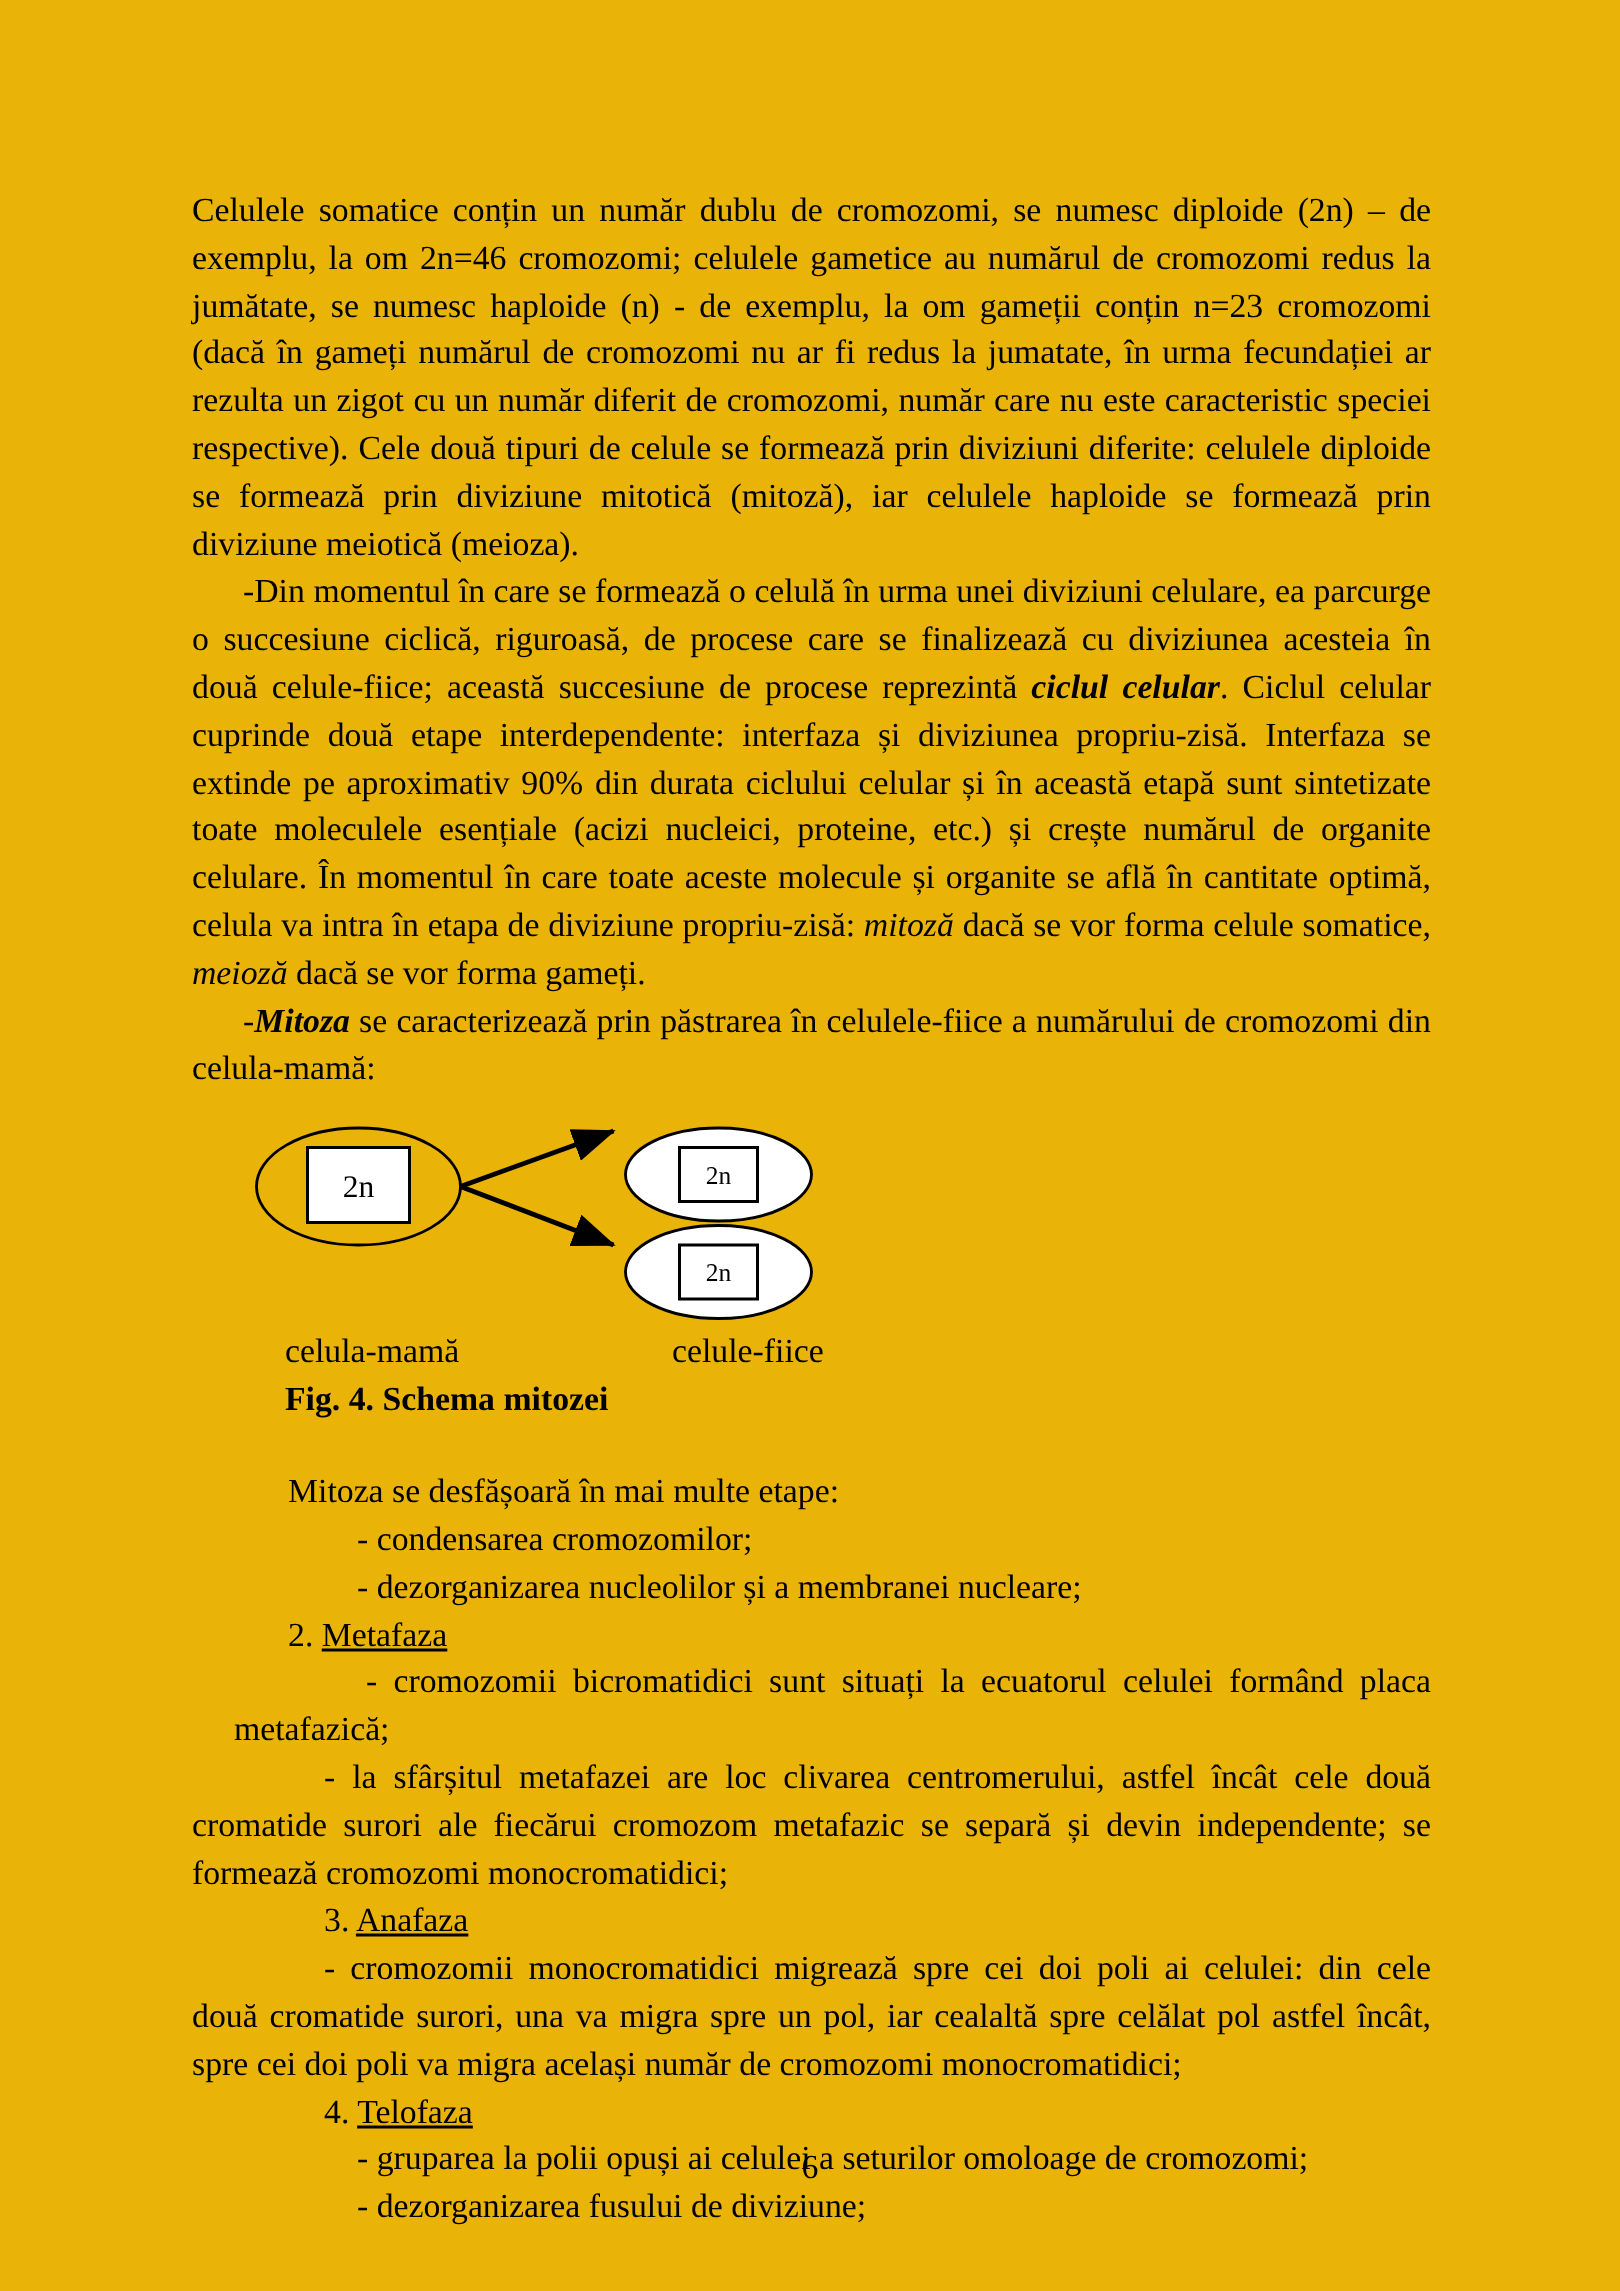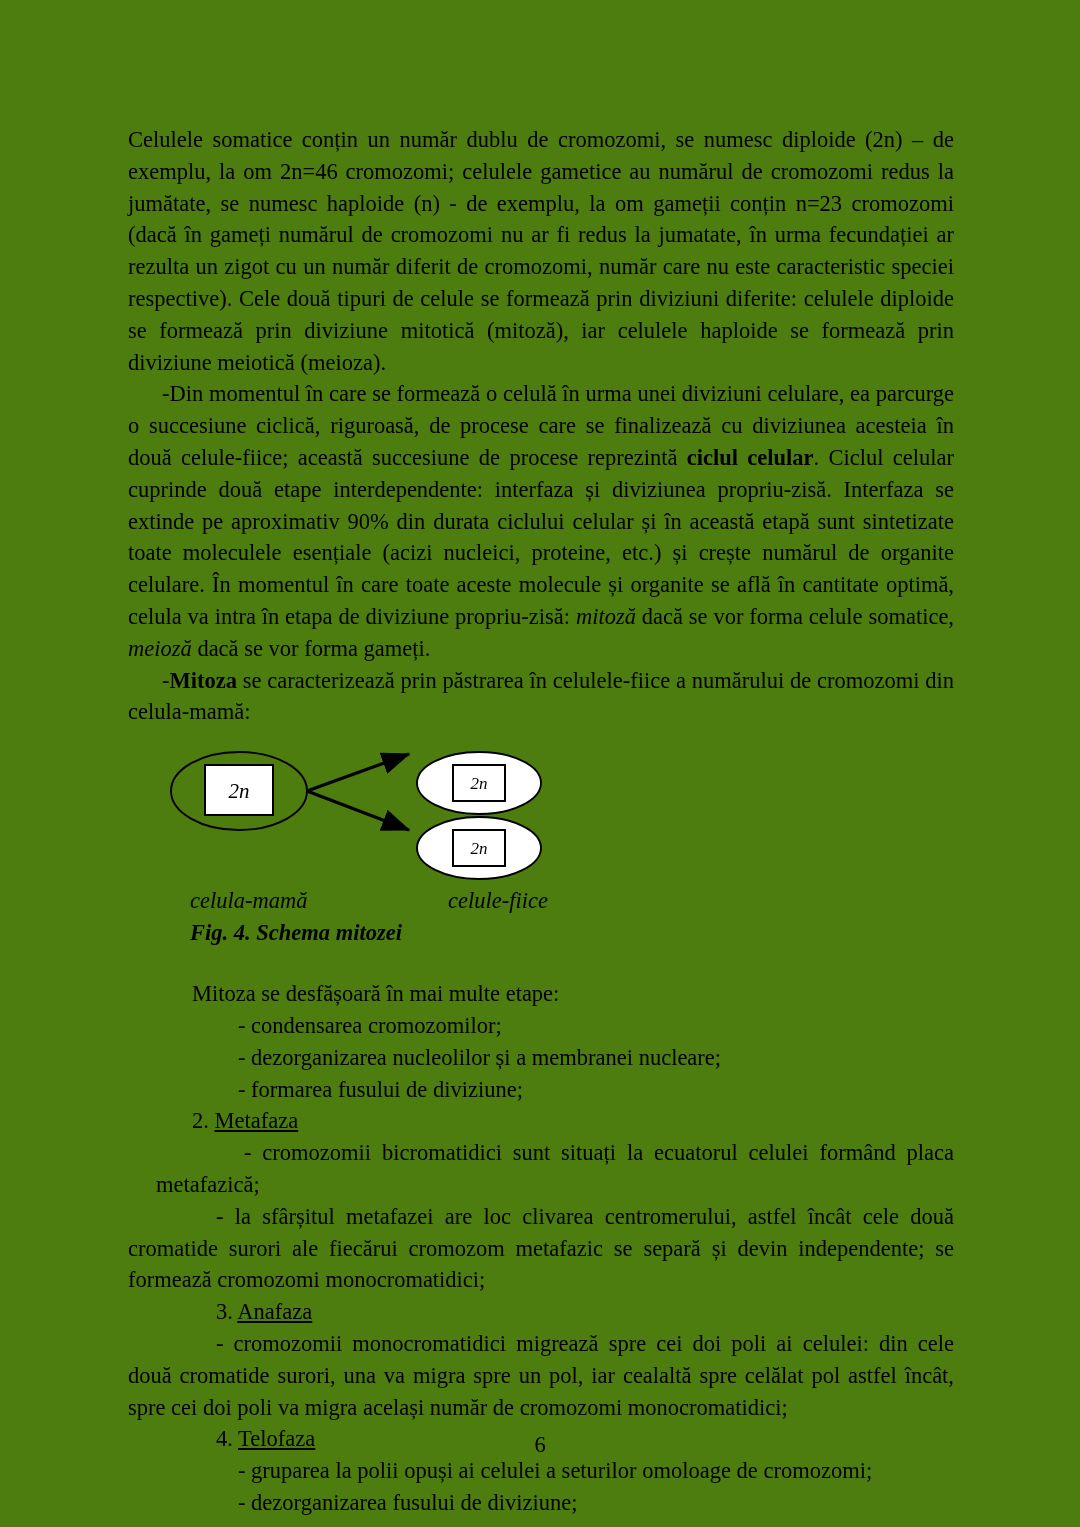--- a/index.html
+++ b/index.html
@@ -14,49 +14,48 @@
     position: relative;
     font-family: "Liberation Serif", "DejaVu Serif", serif;
     color: #000000;
     overflow: hidden;
   }
   .page {
     position: absolute;
     left: 0; top: 0;
     width: 1080px;
     height: 1527px;
-    background: #4d7c0f;
+    background: #eab308;
   }
   .content {
     position: absolute;
     left: 128px;
     top: 124px;
     width: 826px;
   }
   p {
     margin: 0;
     font-size: 22.5px;
     line-height: 31.8px;
     text-align: justify;
     text-justify: inter-word;
     hyphens: none;
   }
   p.just { text-align: justify; }
   .ind-para { text-indent: 34px; }
-  .bi { font-weight: bold; }
+  .bi { font-weight: bold; font-style: italic; }
   .it { font-style: italic; }
   .u { text-decoration: underline; }
 
   
   .figure-block {
     position: relative;
     width: 826px;
     height: 205px;
     margin-top: 14px;
-    font-style: italic;
   }
   .figure-svg {
     position: absolute;
     left: 42px;
     top: 0;
   }
   .fig-labels {
     position: absolute;
     left: 0;
     top: 146px;
@@ -149,21 +148,20 @@
         <span class="lbl-daughter">celule-fiice</span>
       </div>
       <div class="fig-caption">Fig. 4. Schema mitozei</div>
     </div>
 
     <div class="after-fig">
       <p class="bullet-line i1">Mitoza se desfășoară în mai multe etape:</p>
 
       <p class="bullet-line i4">- condensarea cromozomilor;</p>
       <p class="bullet-line i4">- dezorganizarea nucleolilor și a membranei nucleare;</p>
-      <p class="bullet-line i4">- formarea fusului de diviziune;</p>
 
       <p class="bullet-line i2"><span>2. </span><span class="u">Metafaza</span></p>
       <p class="just" style="text-indent:88px;margin-left:28px;">-  cromozomii  bicromatidici  sunt  situați  la  ecuatorul  celulei  formând  placa metafazică;</p>
       <p class="just" style="text-indent:88px;">-  la  sfârșitul  metafazei  are  loc  clivarea  centromerului,  astfel  încât  cele  două cromatide  surori  ale  fiecărui  cromozom  metafazic  se  separă  și  devin  independente;  se formează cromozomi monocromatidici;</p>
 
       <p class="bullet-line i3"><span>3. </span><span class="u">Anafaza</span></p>
       <p class="just" style="text-indent:88px;">- cromozomii monocromatidici migrează spre cei doi poli ai celulei: din cele două cromatide  surori,  una  va  migra  spre  un  pol,  iar  cealaltă  spre  celălat  pol  astfel  încât,  spre  cei doi poli va migra același număr de cromozomi monocromatidici;</p>
 
       <p class="bullet-line i3"><span>4. </span><span class="u">Telofaza</span></p>
       <p class="bullet-line i4">- gruparea la polii opuși ai celulei a seturilor omoloage de cromozomi;</p>

